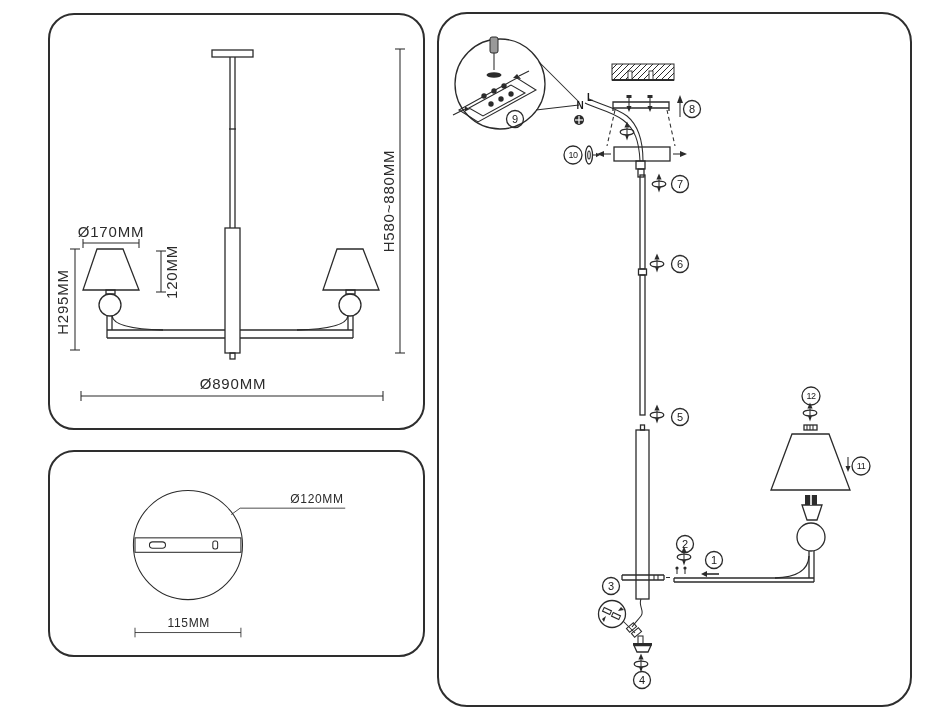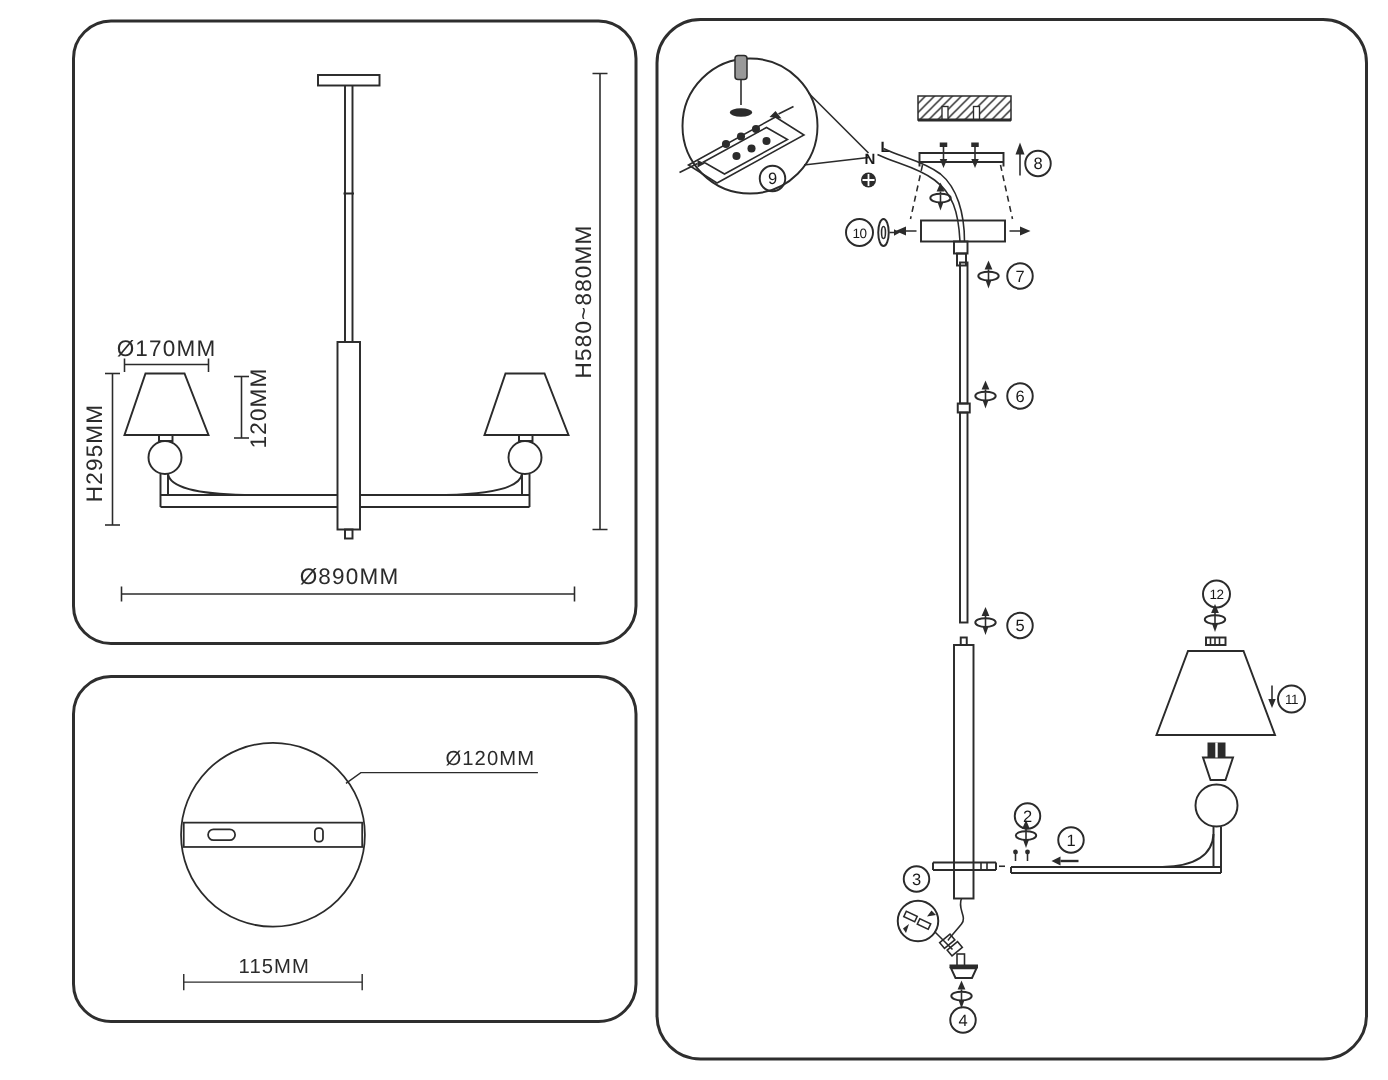--- a/index.html
+++ b/index.html
@@ -1,20 +1,20 @@
 <!DOCTYPE html>
 <html><head>
 <meta charset="utf-8">
 <style>
   html,body{margin:0;padding:0;background:#ffffff;}
   .canvas{position:relative;width:925px;height:720px;background:#ffffff;overflow:hidden;
           font-family:"Liberation Sans", sans-serif;}
   .panel{position:absolute;box-sizing:border-box;border:2px solid #2e2e2e;background:#ffffff;}
   #panel-front{left:48px;top:13px;width:377px;height:417px;border-radius:26px;}
-  #panel-canopy{left:48px;top:450px;width:377px;height:232px;border-radius:26px;text-align:right;}
+  #panel-canopy{left:48px;top:450px;width:377px;height:207px;border-radius:26px;text-align:right;}
   #panel-assembly{left:437px;top:12px;width:475px;height:695px;border-radius:30px;}
   .panel svg{display:block;width:100%;height:100%;}
   .ln{stroke:#2b2b2b;fill:none;stroke-width:1.3;}
   .thin{stroke:#2b2b2b;fill:none;stroke-width:1.05;}
   .fl{fill:#2b2b2b;stroke:none;}
   .dash{stroke-dasharray:4 3;}
   .dimtxt{fill:#2b2b2b;font-size:15px;letter-spacing:0.8px;}
   .stepnum{fill:#1a1a1a;font-size:11px;}
   .stepnum.small{font-size:9px;letter-spacing:-0.4px;}
   .wiretxt{fill:#1a1a1a;font-size:10px;font-weight:bold;}

